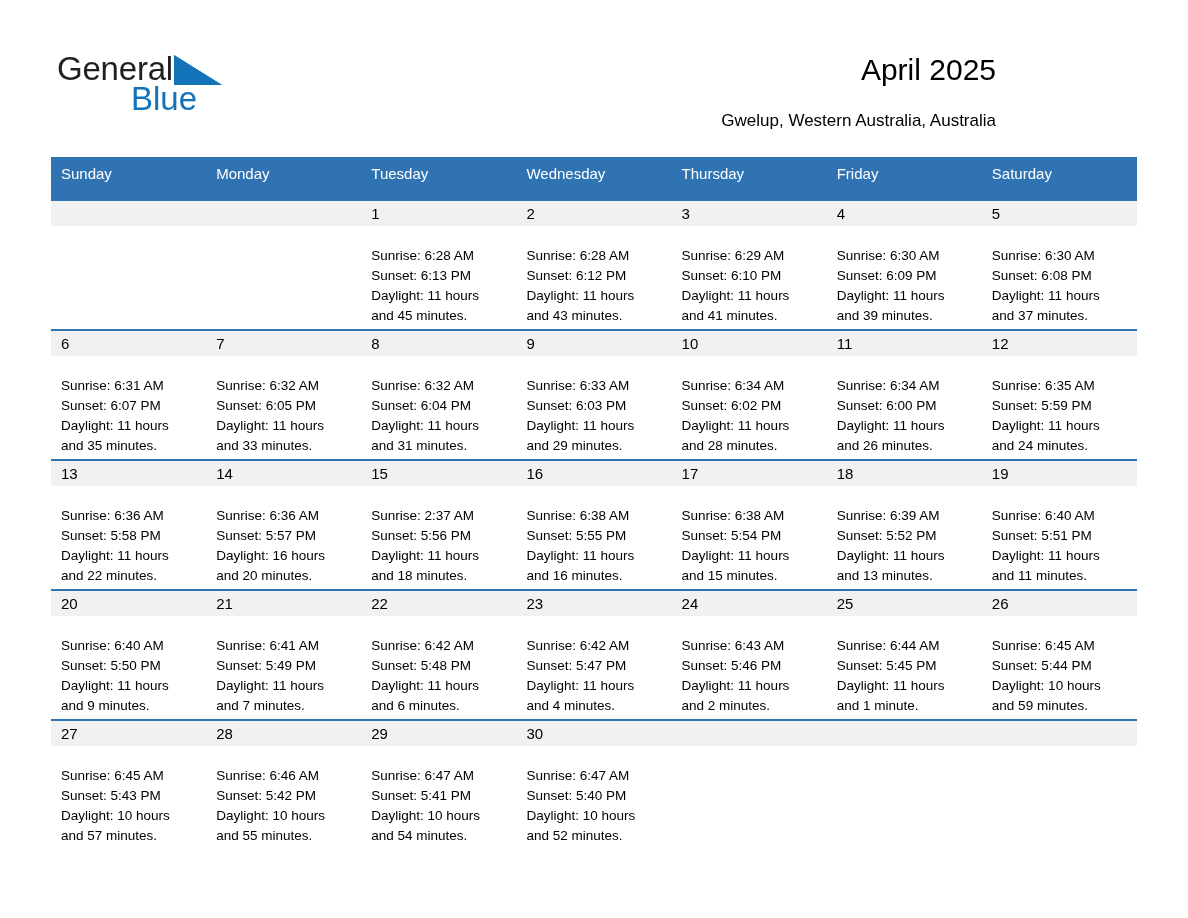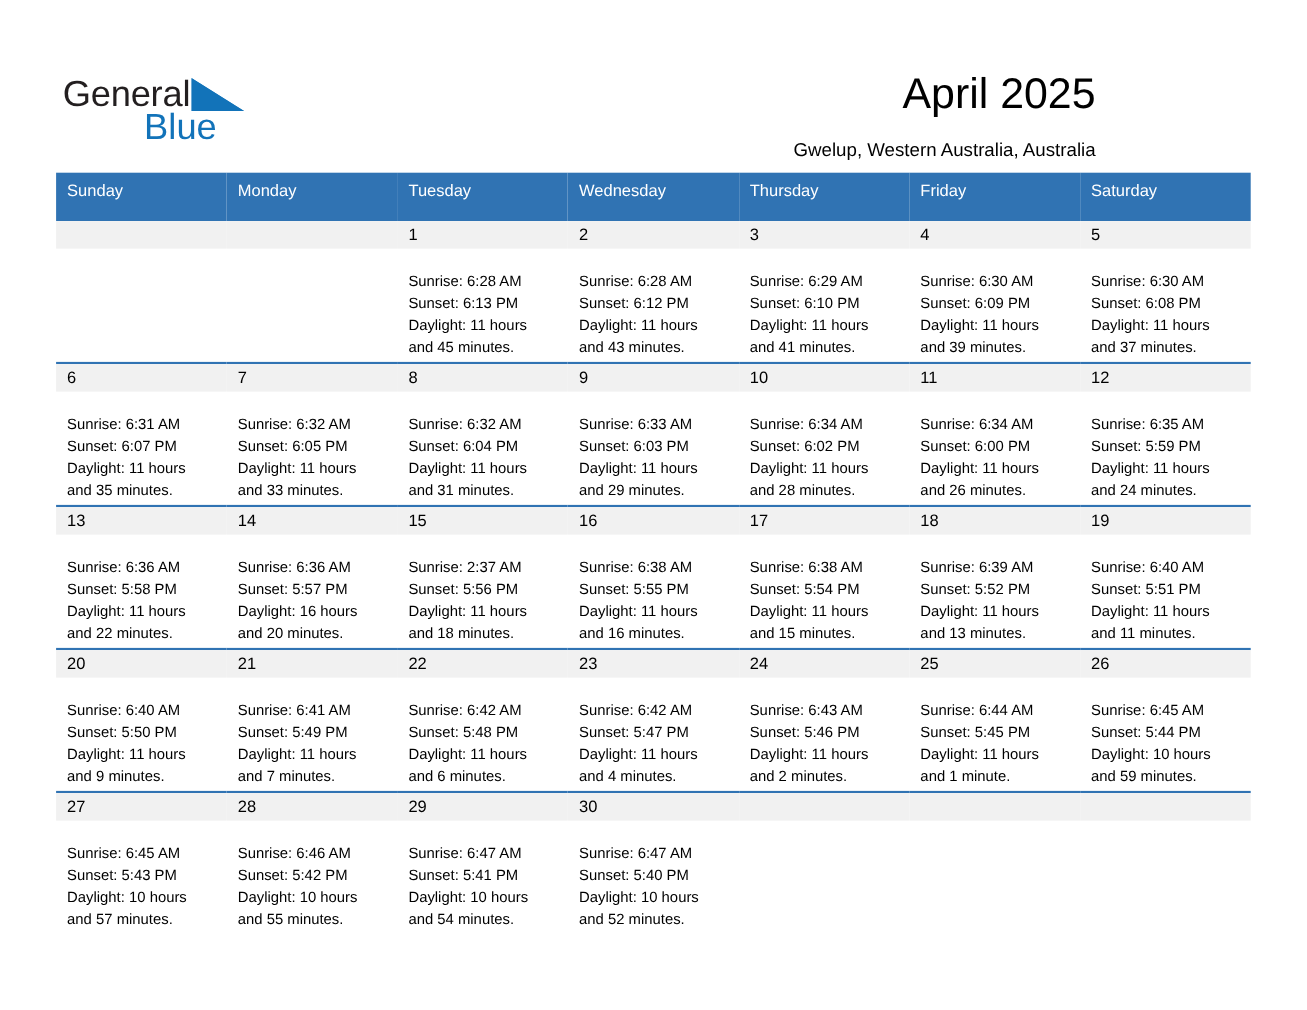--- a/index.html
+++ b/index.html
@@ -17,21 +17,21 @@
   .page {
     position: relative;
     width: 1188px;
     height: 918px;
   }
 
   
   .header {
     position: absolute;
     left: 0;
-    top: 16px;
+    top: 0;
     width: 1048px;
     height: 152px;
   }
   .logo {
     position: absolute;
     left: 57px;
     top: 52px;
     width: 320px;
     height: 75px;
   }
@@ -62,21 +62,21 @@
     font-size: 33px;
     line-height: 33px;
     color: #1273b9;
     font-family: "Liberation Sans", sans-serif;
   }
 
   .title {
     position: absolute;
     right: 52px;
     top: 47px;
-    font-size: 39px;
+    font-size: 30px;
     line-height: 46px;
     color: #000000;
     text-align: right;
     white-space: nowrap;
   }
   .subtitle {
     position: absolute;
     right: 52px;
     top: 108px;
     font-size: 17px;

